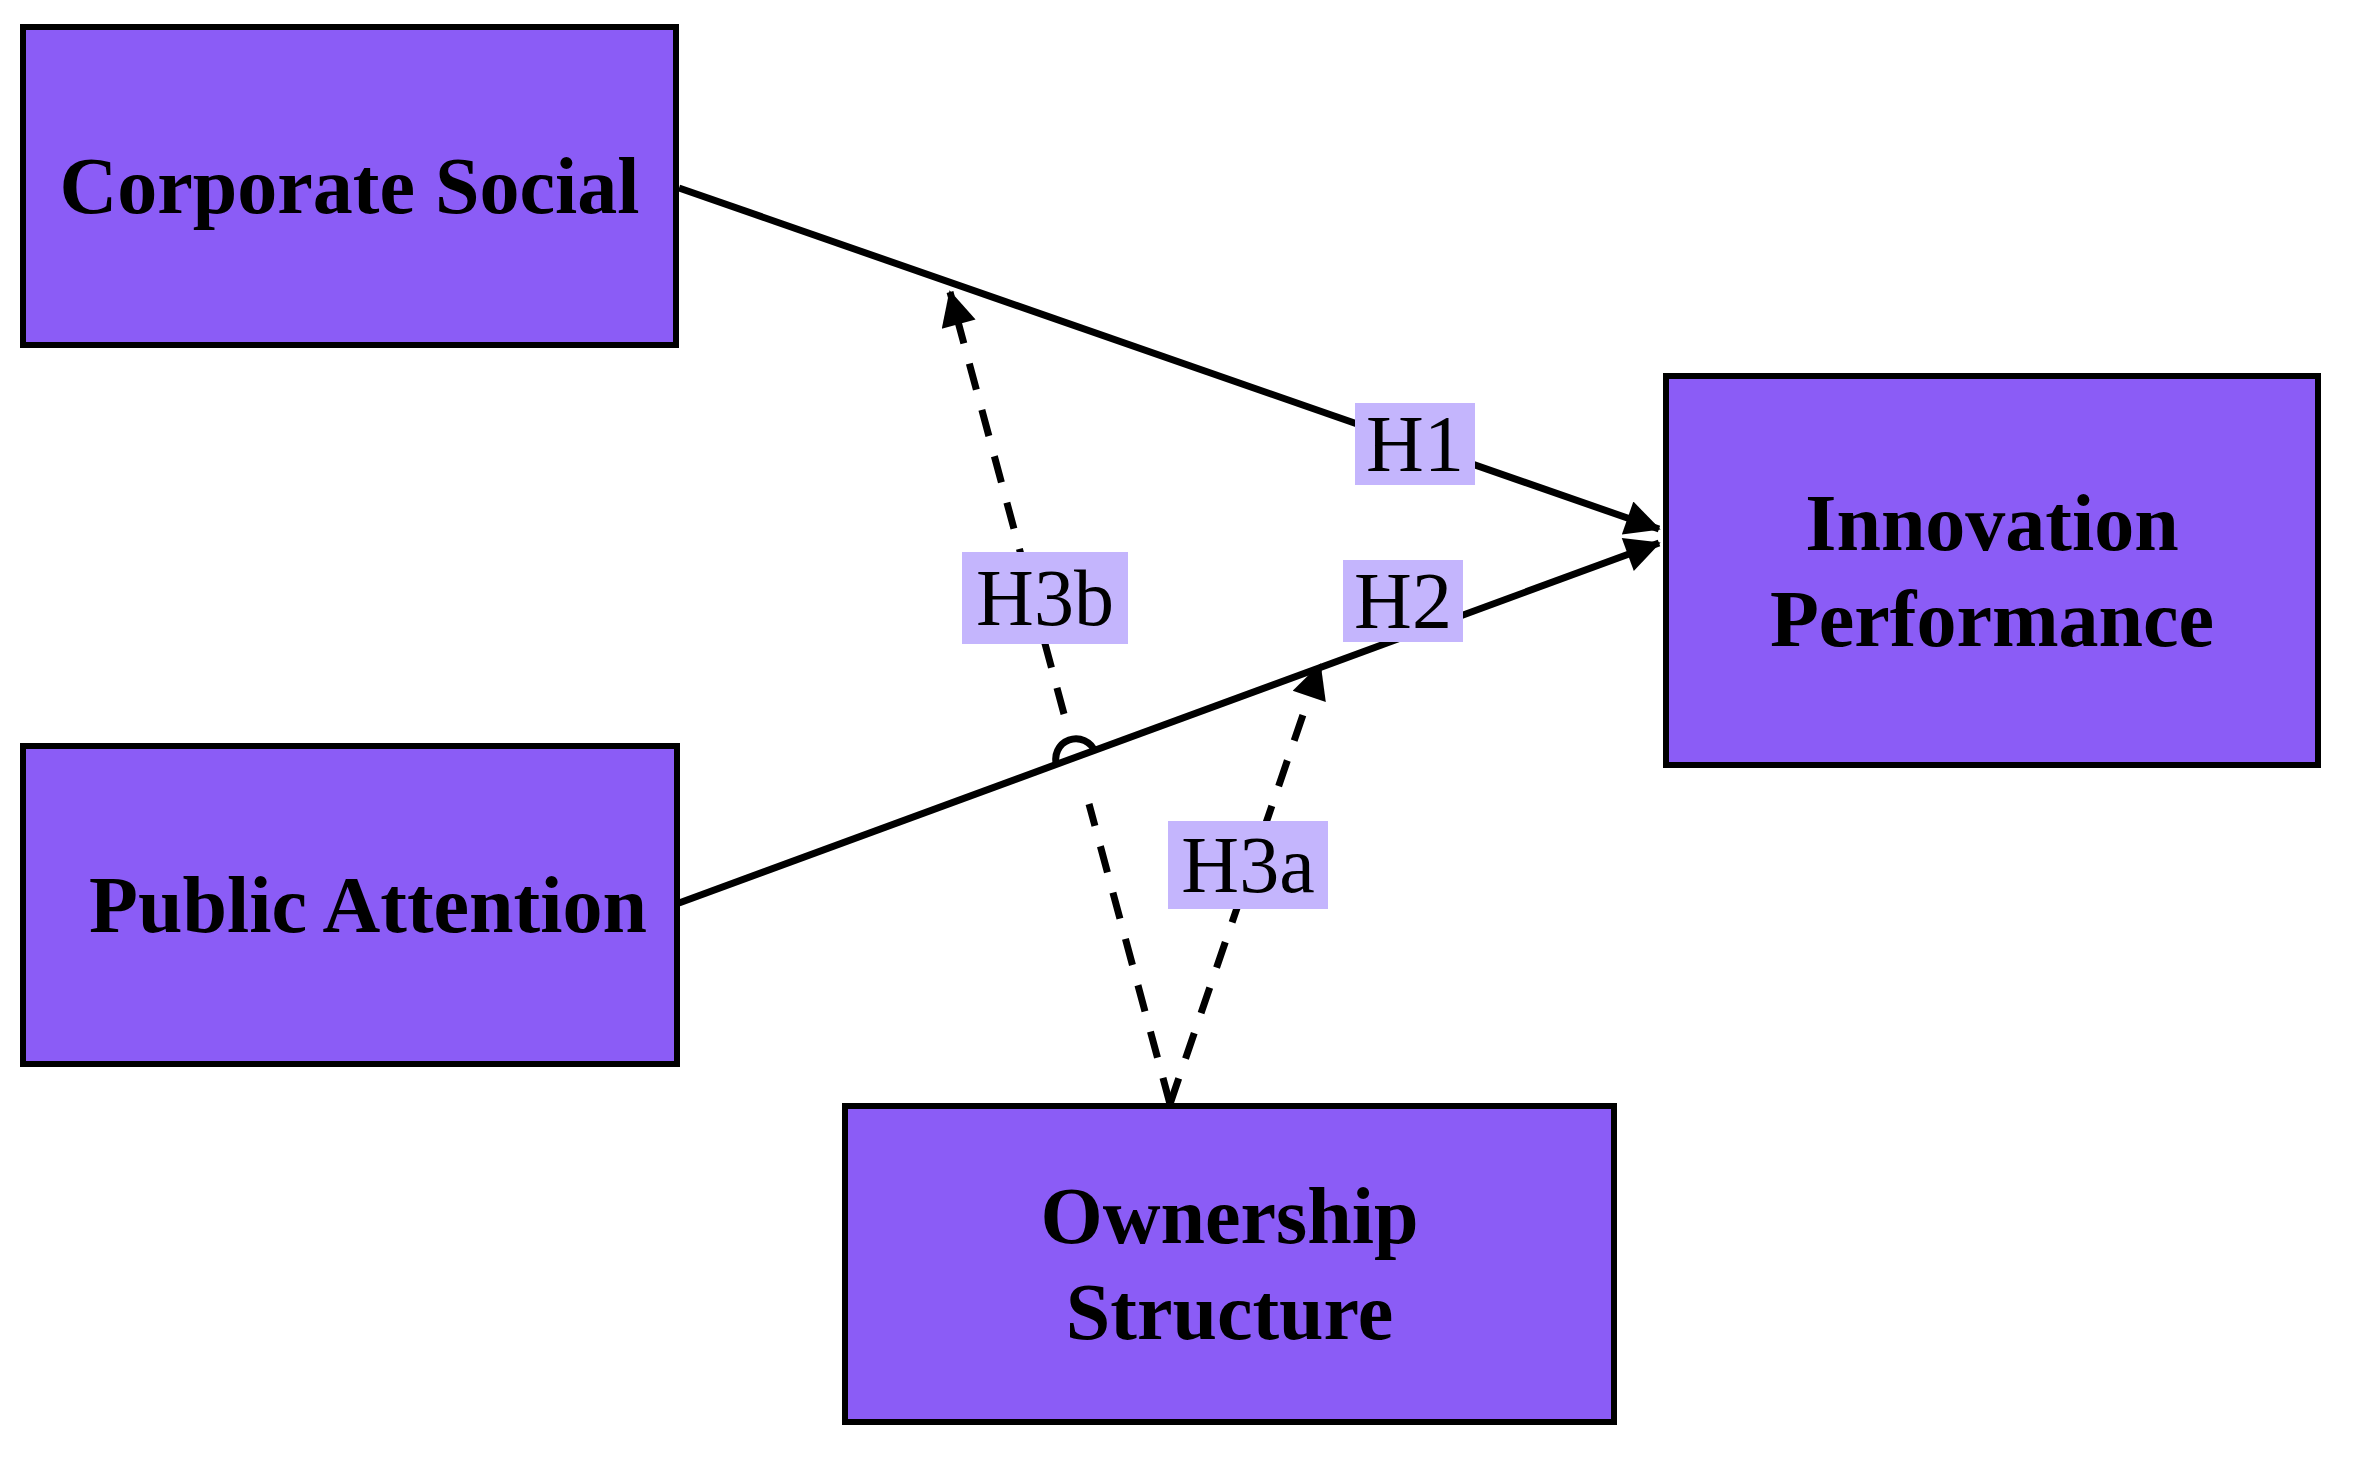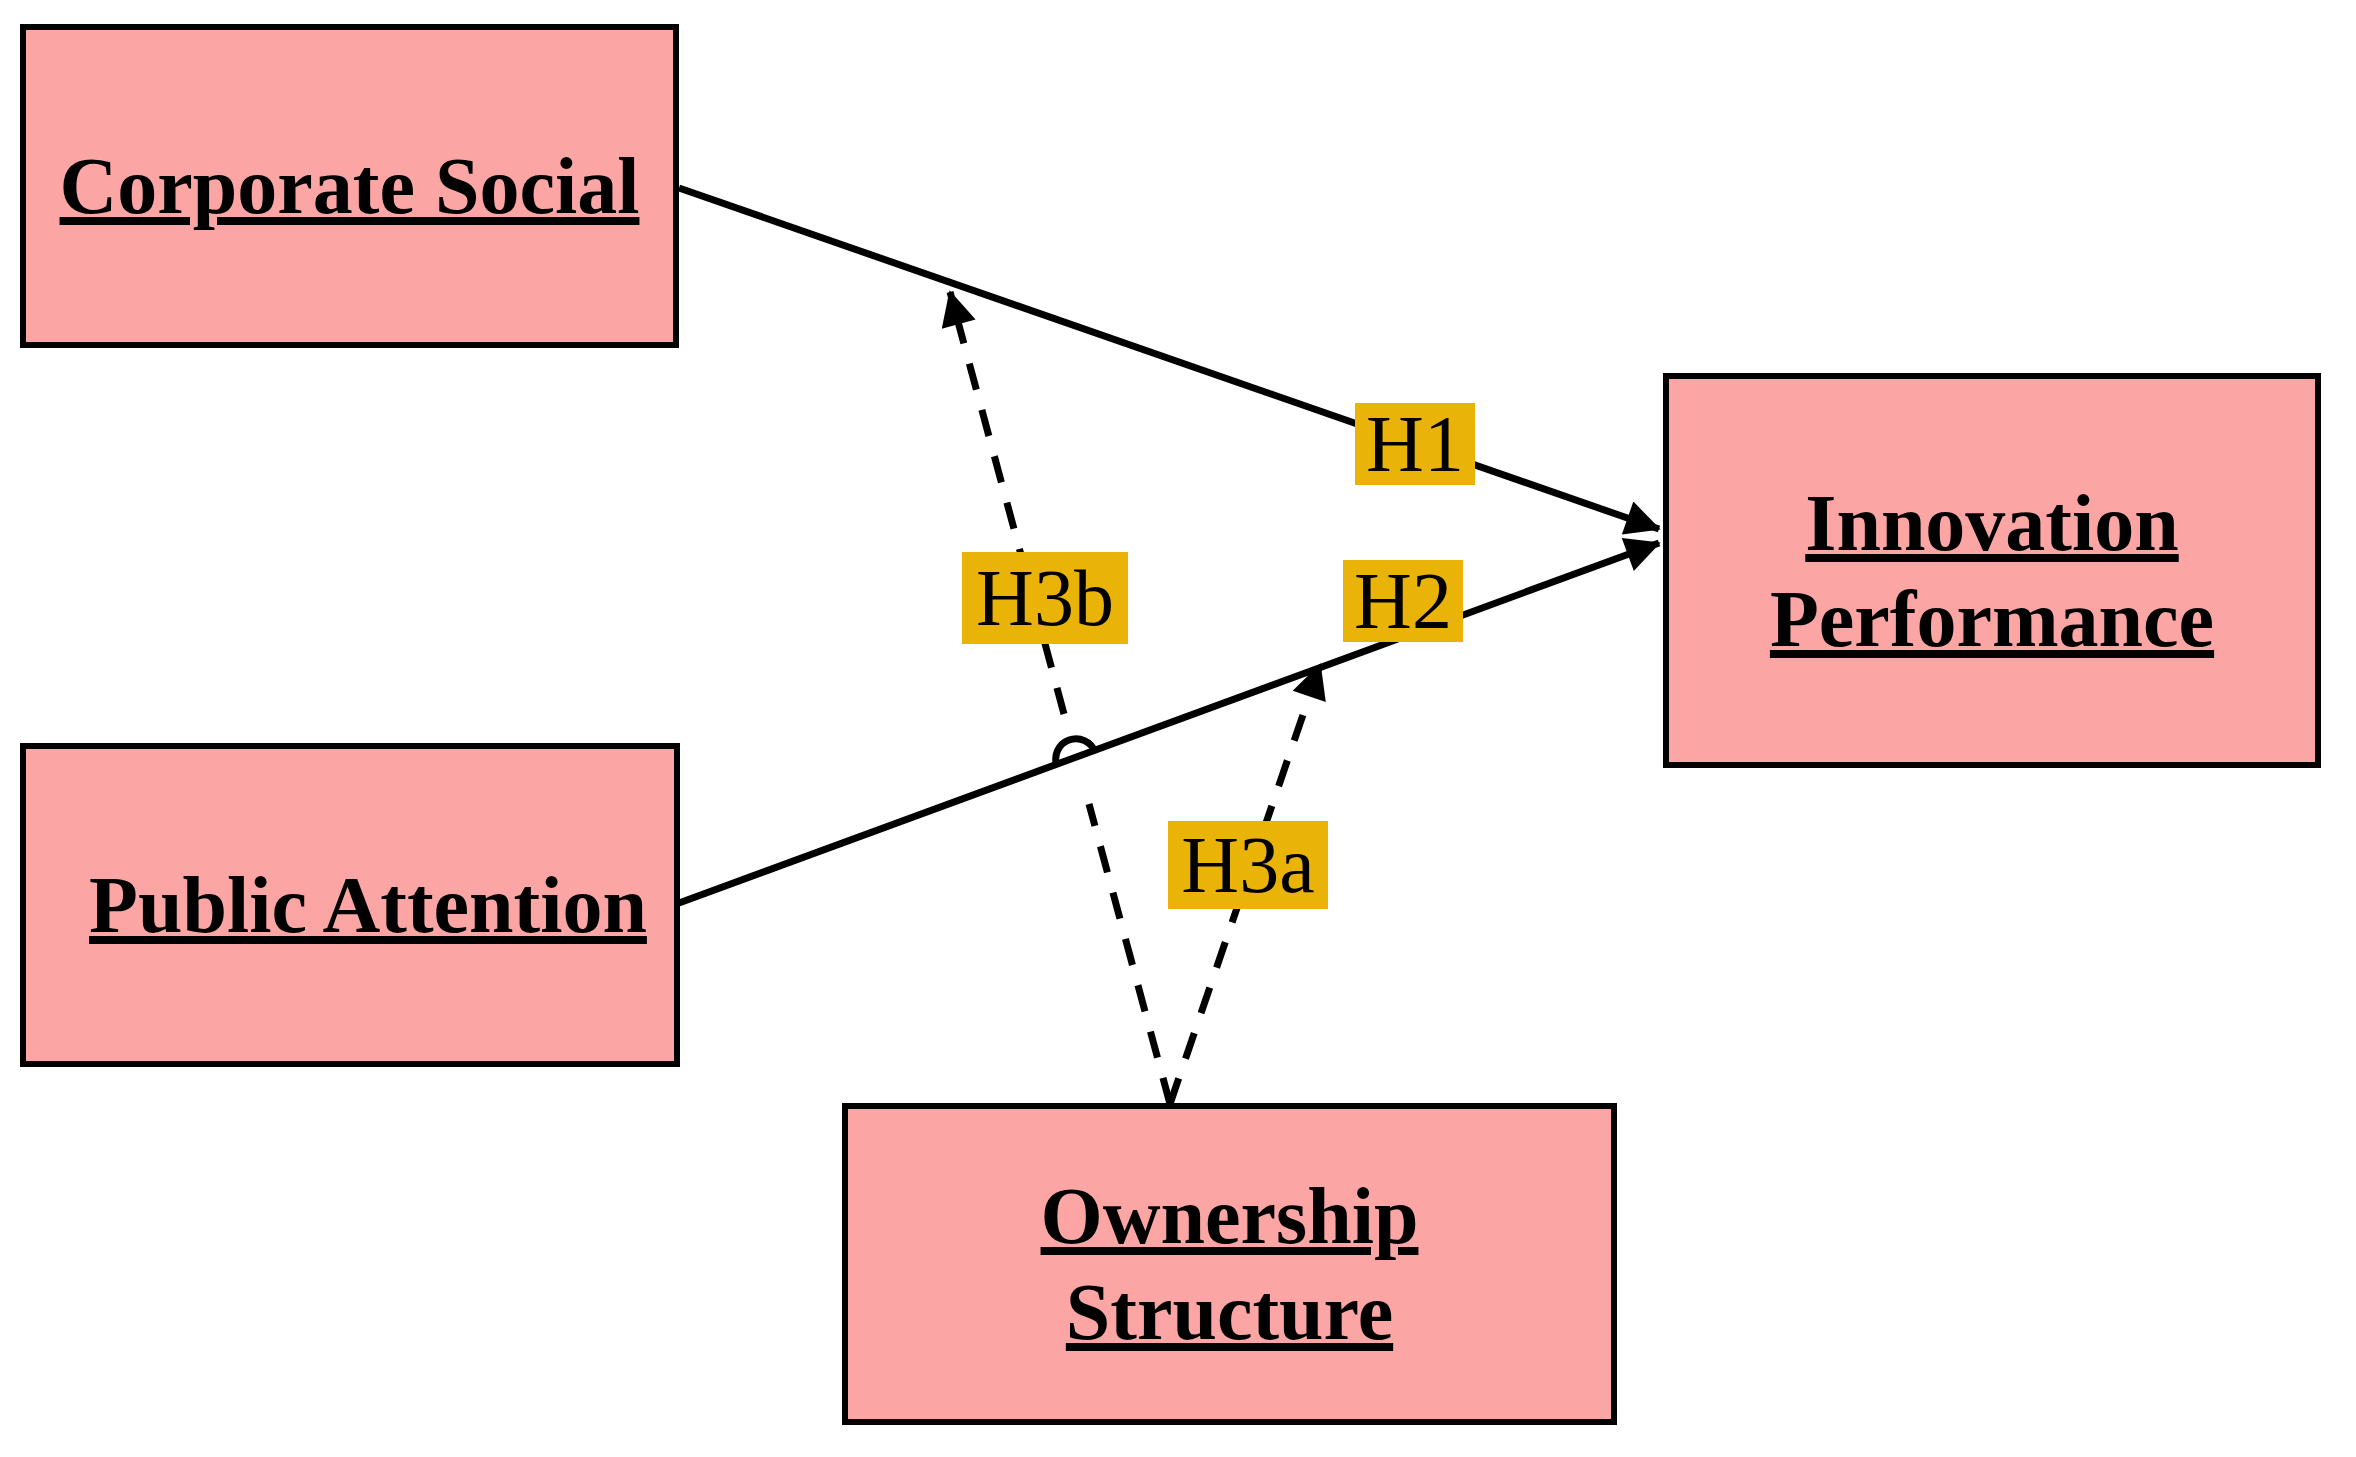--- a/index.html
+++ b/index.html
@@ -20,38 +20,37 @@
     position: absolute;
     left: 0;
     top: 0;
     width: 2356px;
     height: 1457px;
   }
   .node-box {
     position: absolute;
     box-sizing: border-box;
     border: 6px solid #000000;
-    background: #fca5a5;
+    background: #8b5cf6;
     display: flex;
     flex-direction: column;
     align-items: center;
     justify-content: center;
     text-align: center;
     font-weight: bold;
     font-size: 80px;
     line-height: 1.2;
-    text-decoration: underline;
   }
   .node-box span {
     display: block;
     white-space: nowrap;
   }
   .edge-label {
     position: absolute;
-    background: #eab308;
+    background: #c4b5fd;
     font-size: 80px;
     font-weight: normal;
     text-align: center;
     white-space: nowrap;
     display: flex;
     align-items: center;
     justify-content: center;
   }
   #csr-box  { left: 20px;   top: 24px;   width: 659px; height: 324px; }
   #pa-box   { left: 20px;   top: 743px;  width: 660px; height: 324px; padding-left: 36px; }

